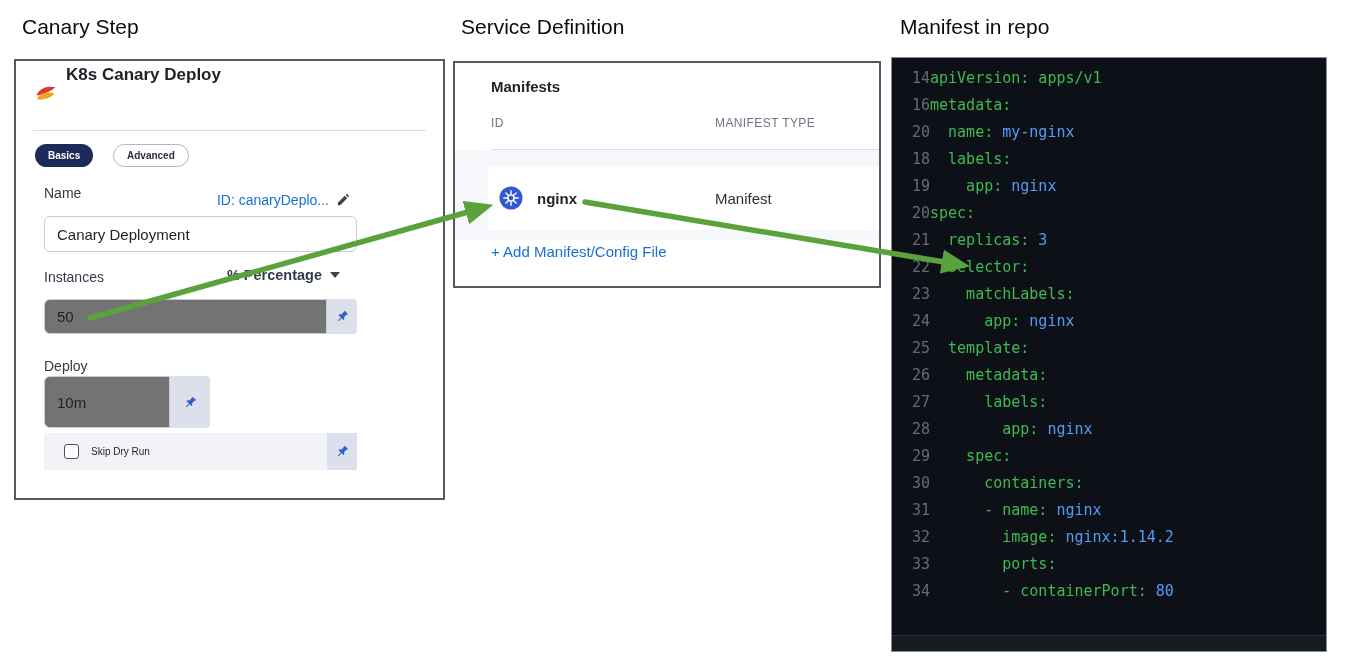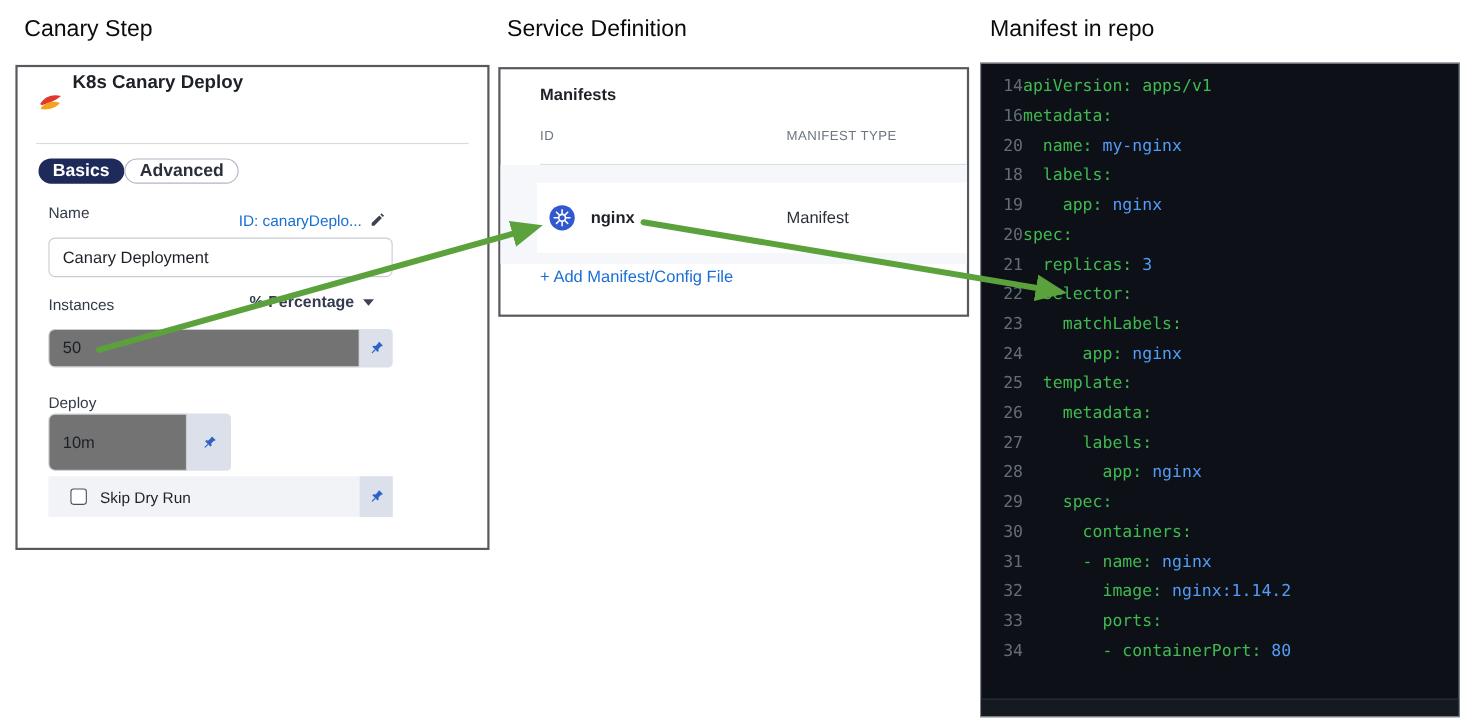--- a/index.html
+++ b/index.html
@@ -17,21 +17,21 @@
   body{position:relative;background:#fff;font-family:"Liberation Sans",sans-serif;color:#1d2127}
 
   .section-heading{position:absolute;top:14px;font-size:21px;line-height:26px;color:#0b0b0b}
 
   
   .panel{position:absolute;background:#fff;border:2px solid #56595e}
   #canary-panel{left:14px;top:59px;width:431px;height:441px}
   .cp-icon{position:absolute;left:18px;top:20px;width:24px;height:24px}
   .cp-title{position:absolute;left:50px;top:4px;font-size:17px;font-weight:bold;color:#1d2127}
   .cp-divider{position:absolute;left:17px;right:17px;top:69px;height:1px;background:#d8dade}
-  .pill{position:absolute;top:83px;height:23px;line-height:21px;padding:0 13px;border-radius:12px;font-size:16px;cursor:pointer}
+  .pill{position:absolute;top:83px;height:23px;line-height:21px;padding:0 13px;border-radius:12px;font-size:10px;cursor:pointer}
   .pill-active{background:var(--pill-navy);color:#fff;font-weight:bold;line-height:23px;border:none}
   .pill-inactive{background:#fff;color:#2a2f3a;font-weight:600;border:1px solid #b3b6c3}
   #tab-basics{left:19px}
   #tab-advanced{left:97px}
   .field-label{position:absolute;font-size:14px;color:#333a47}
   .id-edit{position:absolute;top:131px;right:92px;display:flex;align-items:flex-start;gap:7px;cursor:pointer}
   .id-text{font-size:14px;color:var(--link-blue)}
   .text-input{position:absolute;background:#fff;border:1px solid #c9ccd4;border-radius:6px;font-size:15px;color:#1d2127;padding:16px 12px;font-family:"Liberation Sans",sans-serif}
   #name-input{left:28px;top:155px;width:313px;height:36px}
   .unit-select{position:absolute;top:206px;right:103px;display:flex;align-items:center;gap:8px;cursor:pointer}
@@ -39,21 +39,21 @@
   .caret-down{width:0;height:0;border-left:5px solid transparent;border-right:5px solid transparent;border-top:6px solid #3c4354}
   .input-wrap{position:absolute;display:flex;border-radius:6px}
   #instances-wrap{left:28px;top:238px;width:313px;height:35px}
   #timeout-wrap{left:28px;top:315px;width:166px;height:52px}
   .input-wrap input{flex:1;min-width:0;background:#737373;border:1px solid #c9ccd4;border-radius:6px 0 0 6px;font-size:15px;color:#1d2127;padding:0 12px;font-family:"Liberation Sans",sans-serif}
   .pin-btn{display:flex;align-items:center;justify-content:center;background:#dbe0ea;border:none;border-radius:0 4px 4px 0;color:var(--pin-blue);cursor:pointer}
   #instances-wrap .pin-btn{width:30px}
   #timeout-wrap .pin-btn{width:40px}
   .skip-row{position:absolute;left:28px;top:372px;width:313px;height:37px;background:#f1f3f7;display:flex;align-items:center}
   .checkbox{width:15px;height:15px;border:1.5px solid #49505f;border-radius:3px;background:#fff;margin-left:20px;cursor:pointer}
-  .skip-label{font-size:14px;color:#1d2127;margin-left:12px;flex:1}
+  .skip-label{font-size:10px;color:#1d2127;margin-left:12px;flex:1}
   .skip-row .pin-btn{width:30px;height:37px;background:#dbe0ea;border-radius:0}
 
   
   #service-panel{left:453px;top:61px;width:428px;height:227px}
   .sd-title{position:absolute;left:36px;top:15px;font-size:15px;font-weight:bold;color:#1d2127}
   .sd-col{position:absolute;top:53px;font-size:12px;color:#6d7482;letter-spacing:.4px}
   .sd-col-id{left:36px}
   .sd-col-type{left:260px}
   .sd-divider{position:absolute;left:36px;right:0;top:86px;height:1px;background:#dadde2}
   .sd-band{position:absolute;left:0;right:0;top:87px;height:90px;background:#f5f7fa}

